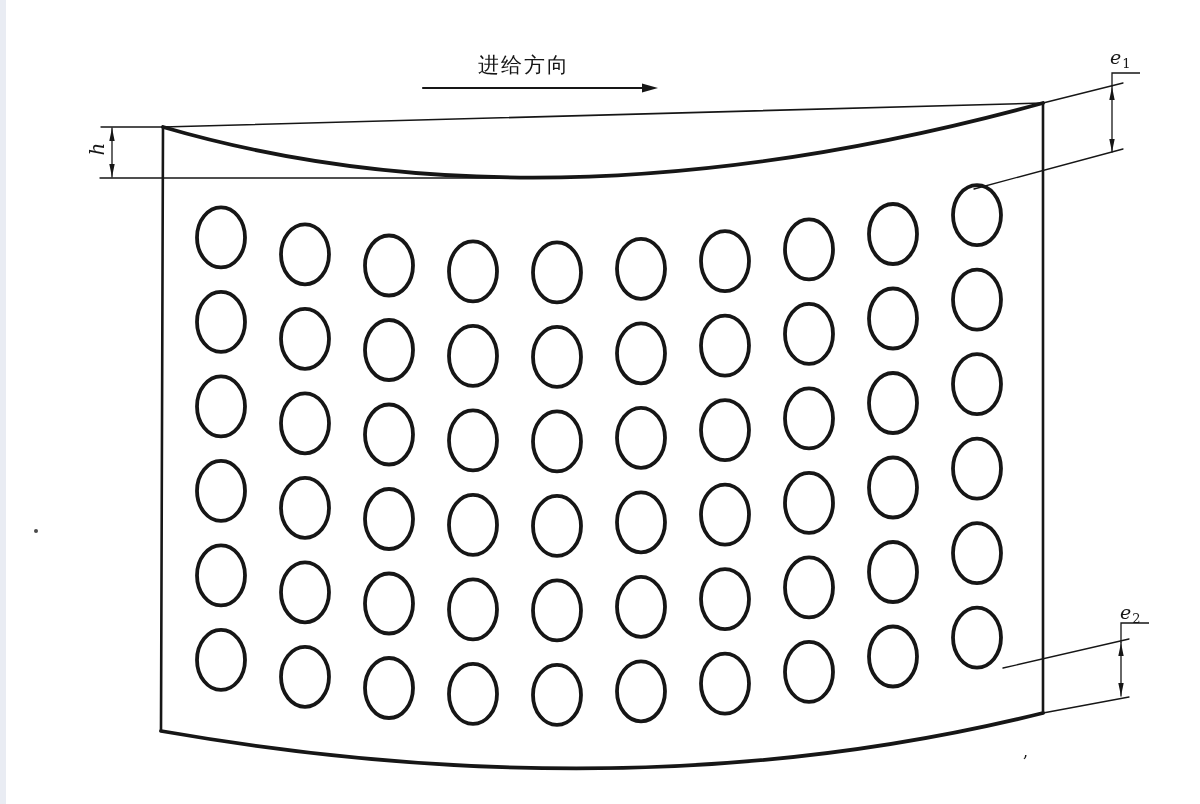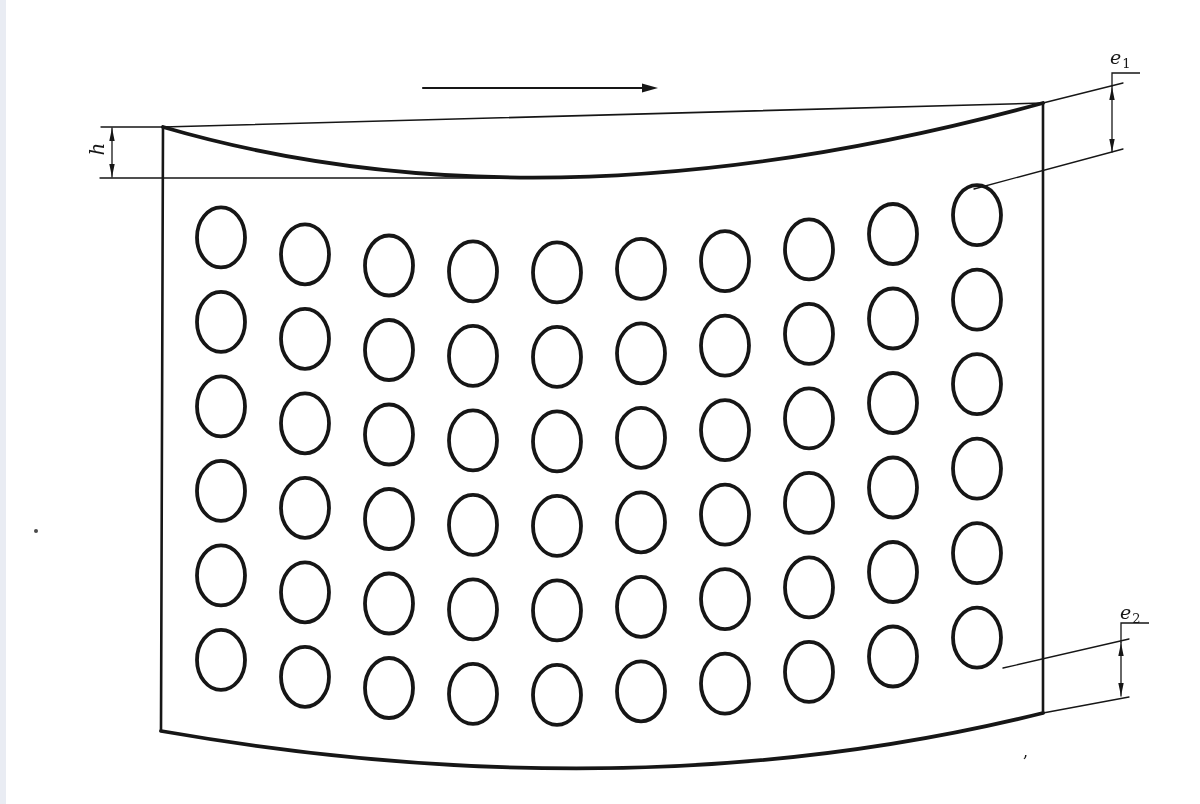--- a/index.html
+++ b/index.html
@@ -106,19 +106,20 @@
       <line x1="1121" y1="643" x2="1121" y2="696" stroke="#161616" stroke-width="1.3" stroke-linecap="round"></line>
       <polygon points="1121,643 1118.3,656 1123.7,656" fill="#161616"></polygon>
       <polygon points="1121,696 1118.3,683 1123.7,683" fill="#161616"></polygon>
       <polyline points="1121,643 1121,623 1149,623" fill="none" stroke="#161616" stroke-width="1.3"></polyline>
       <circle cx="36" cy="531" r="2" fill="#4a4a4a"></circle>
       <text x="1023" y="757" fill="#161616" font-size="16" font-family="&quot;DejaVu Serif&quot;,serif">,</text>
     </svg>
 
   <div class="page-edge"></div>
 
+  <div class="label feed-label">进给方向</div>
 
   <div class="label h-label"><span class="dim-letter">h</span></div>
 
   <div class="label e1-label"><span class="dim-letter">e</span><span class="e-sub">1</span></div>
 
   <div class="label e2-label"><span class="dim-letter">e</span><span class="e-sub">2</span></div>
 </div>
 
 </body></html>

